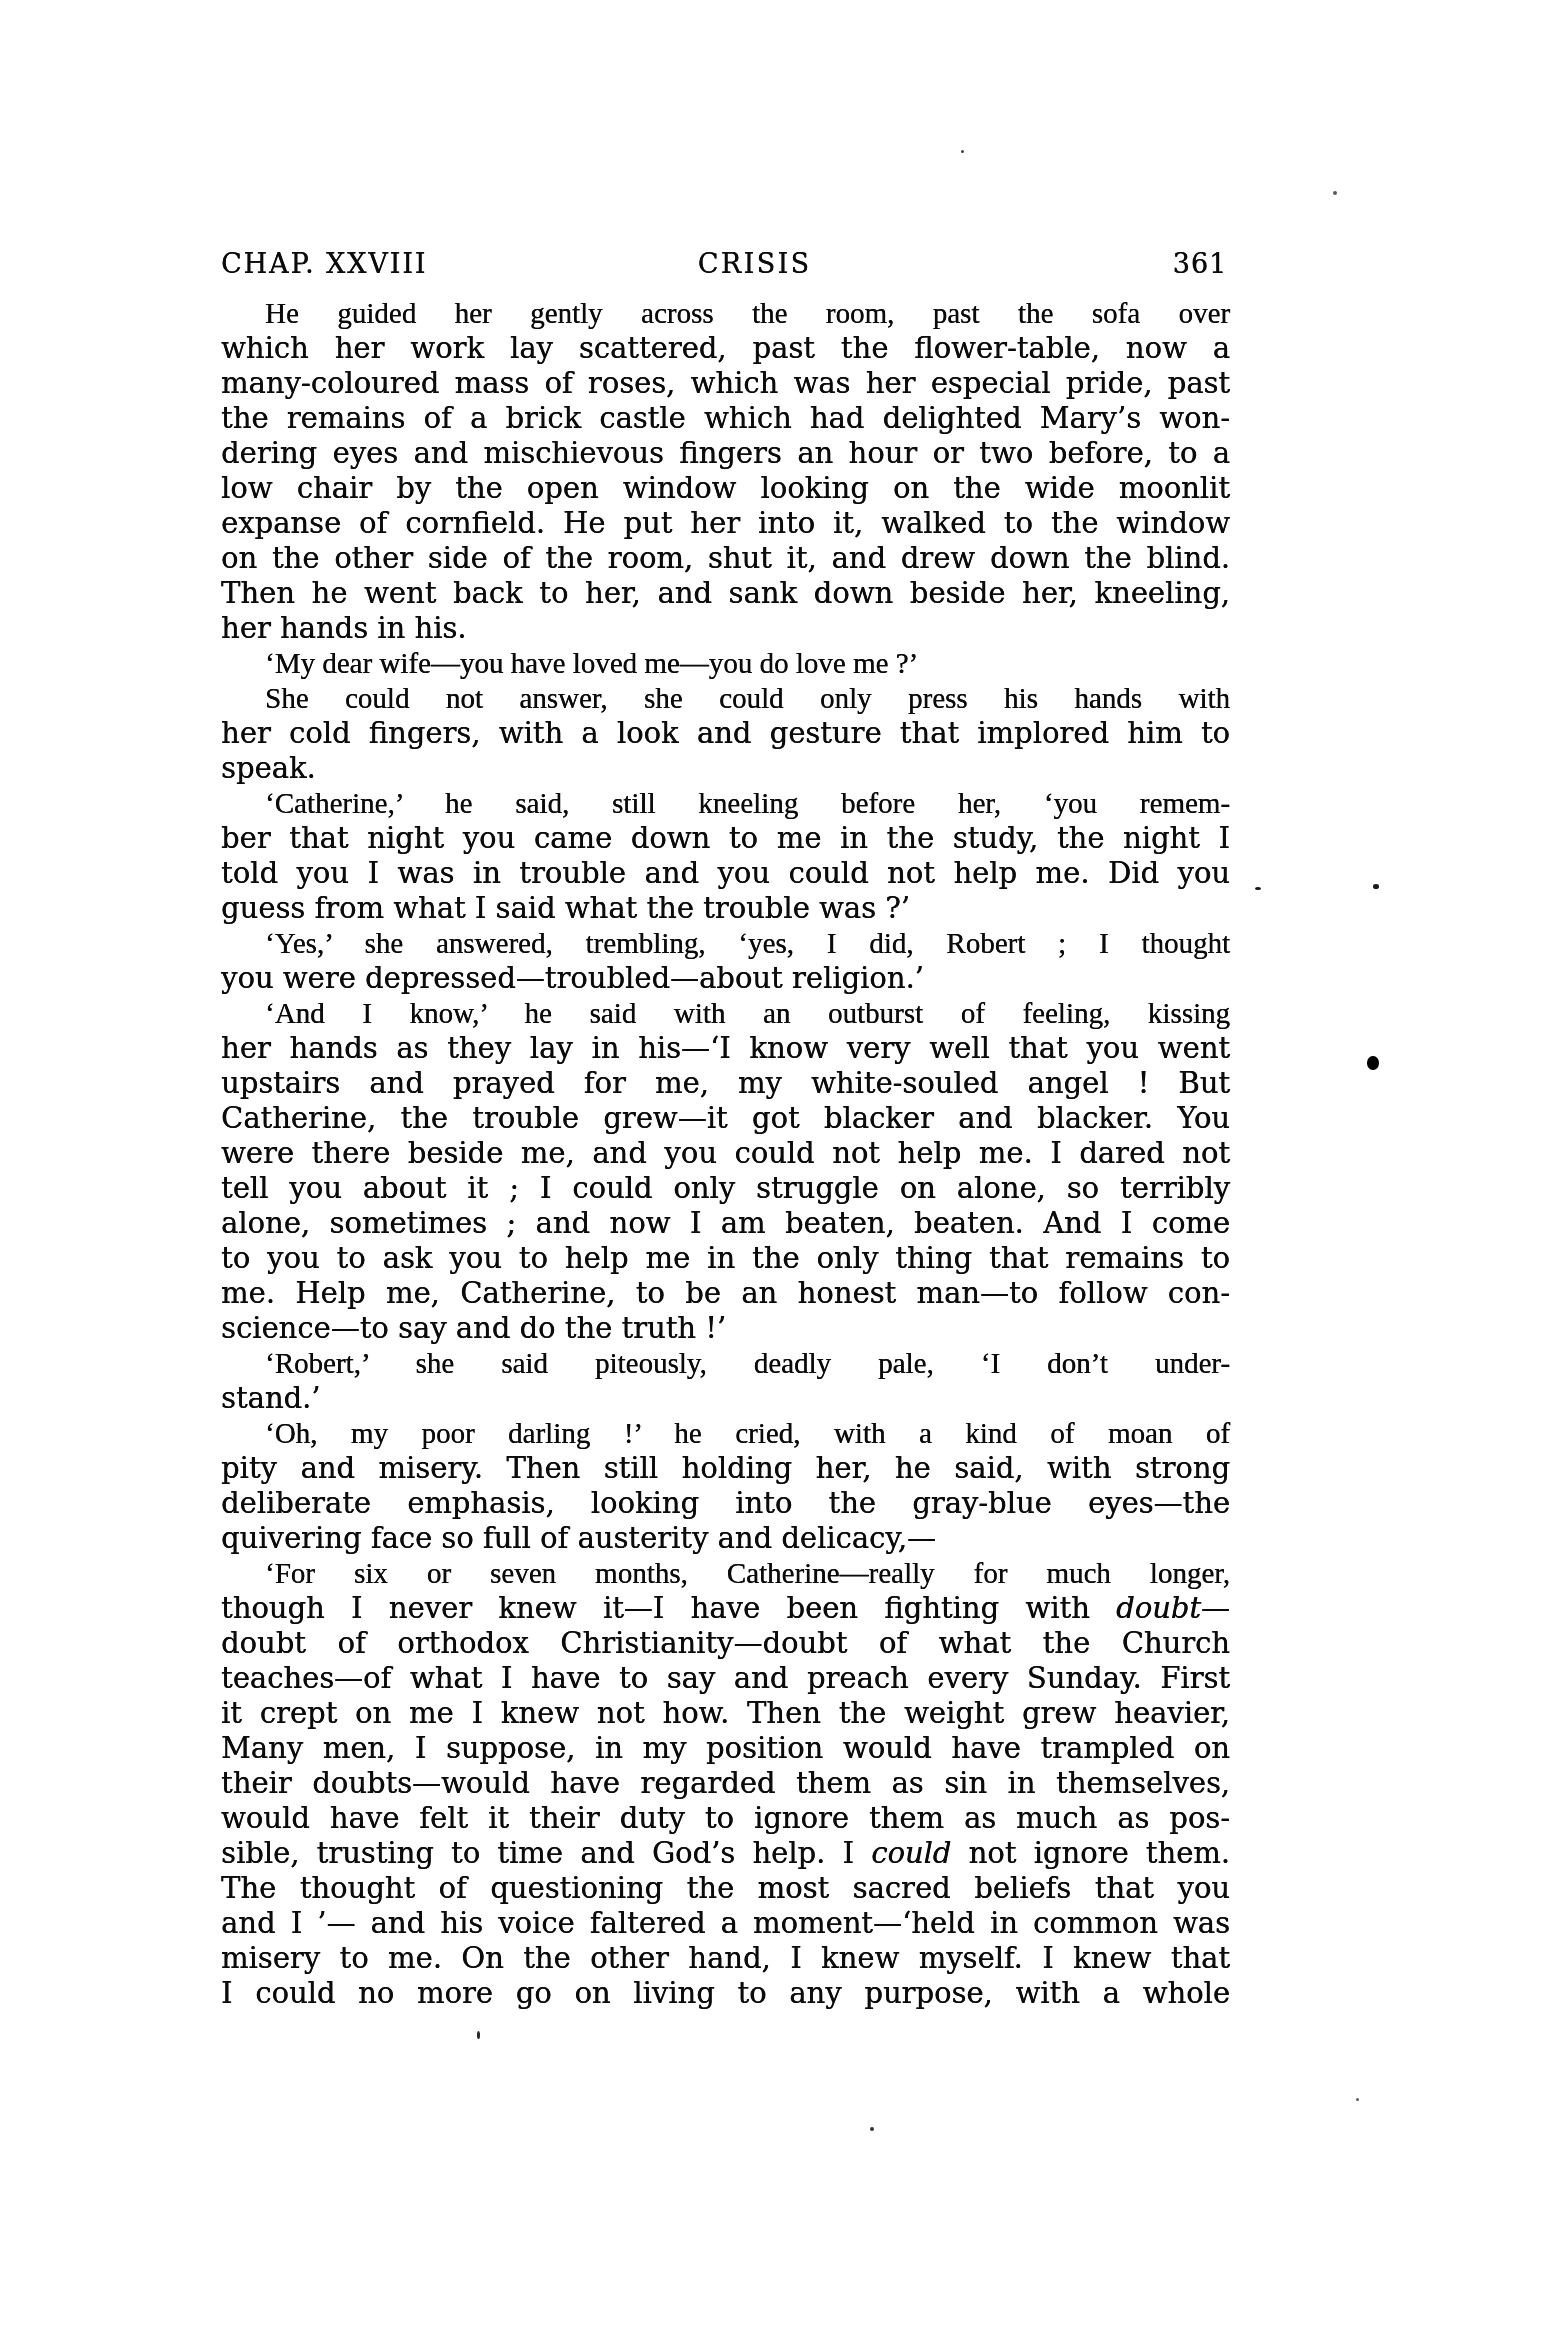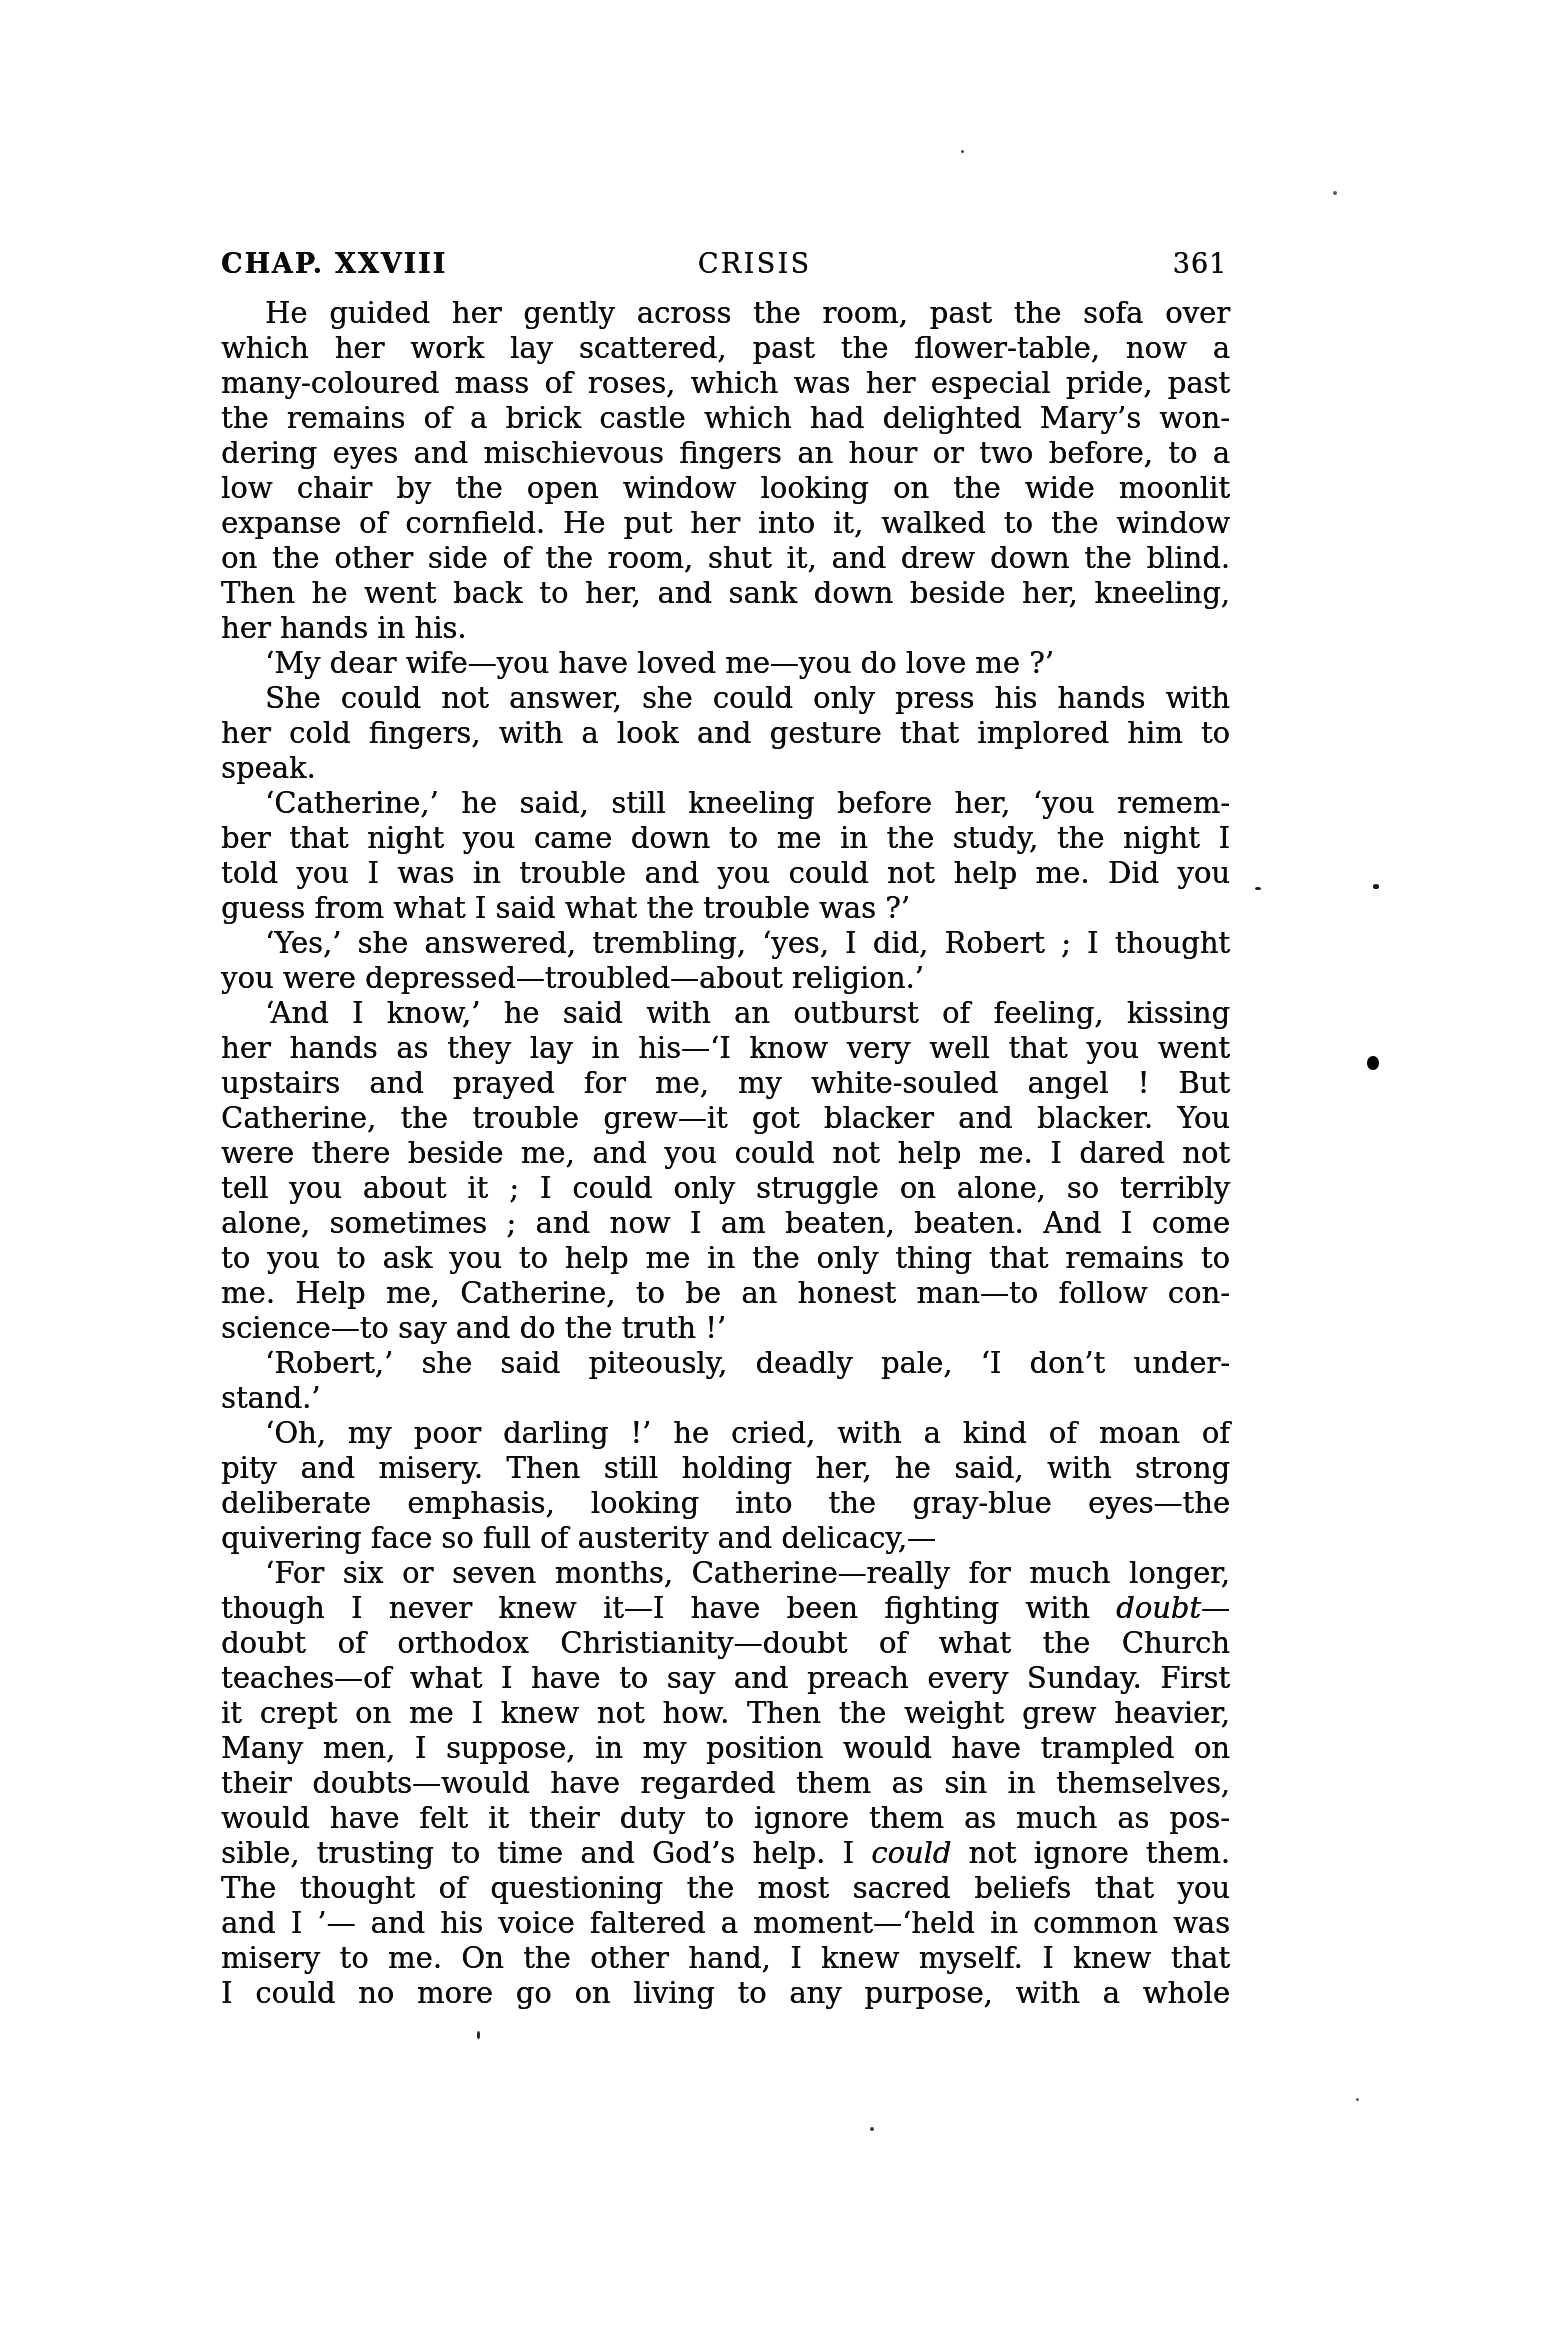--- a/index.html
+++ b/index.html
@@ -19,21 +19,20 @@
     width: 1009px;
     height: 35px;
     font-size: 27px;
     line-height: 35px;
   }
   .header .chapter {
     position: absolute;
     left: 0;
     letter-spacing: 1.9px;
     text-shadow: 0.3px 0 0 currentColor;
-    font-weight: bold;
   }
   .header .title {
     position: absolute;
     left: calc(50% + 29px);
     transform: translateX(-50%);
     letter-spacing: 2.4px;
     text-shadow: 0.4px 0 0 currentColor;
   }
   .header .pagenum {
     position: absolute;
@@ -50,21 +49,21 @@
   }
   .line {
     height: 35px;
     line-height: 35px;
     text-align: justify;
     text-align-last: justify;
     white-space: normal;
     text-shadow: 0.3px 0 0 currentColor;
   }
   .line.endline { text-align-last: left; }
-  .line.indent { text-indent: 44px; }
+  .line.indent { text-indent: 44px; font-family: Liberation Serif, serif; }
   .line i { font-style: italic; margin-top: 25px; }
   .speck {
     position: absolute;
     background: #000;
     border-radius: 50%;
   }
 </style>
 </head>
 <body>
 

